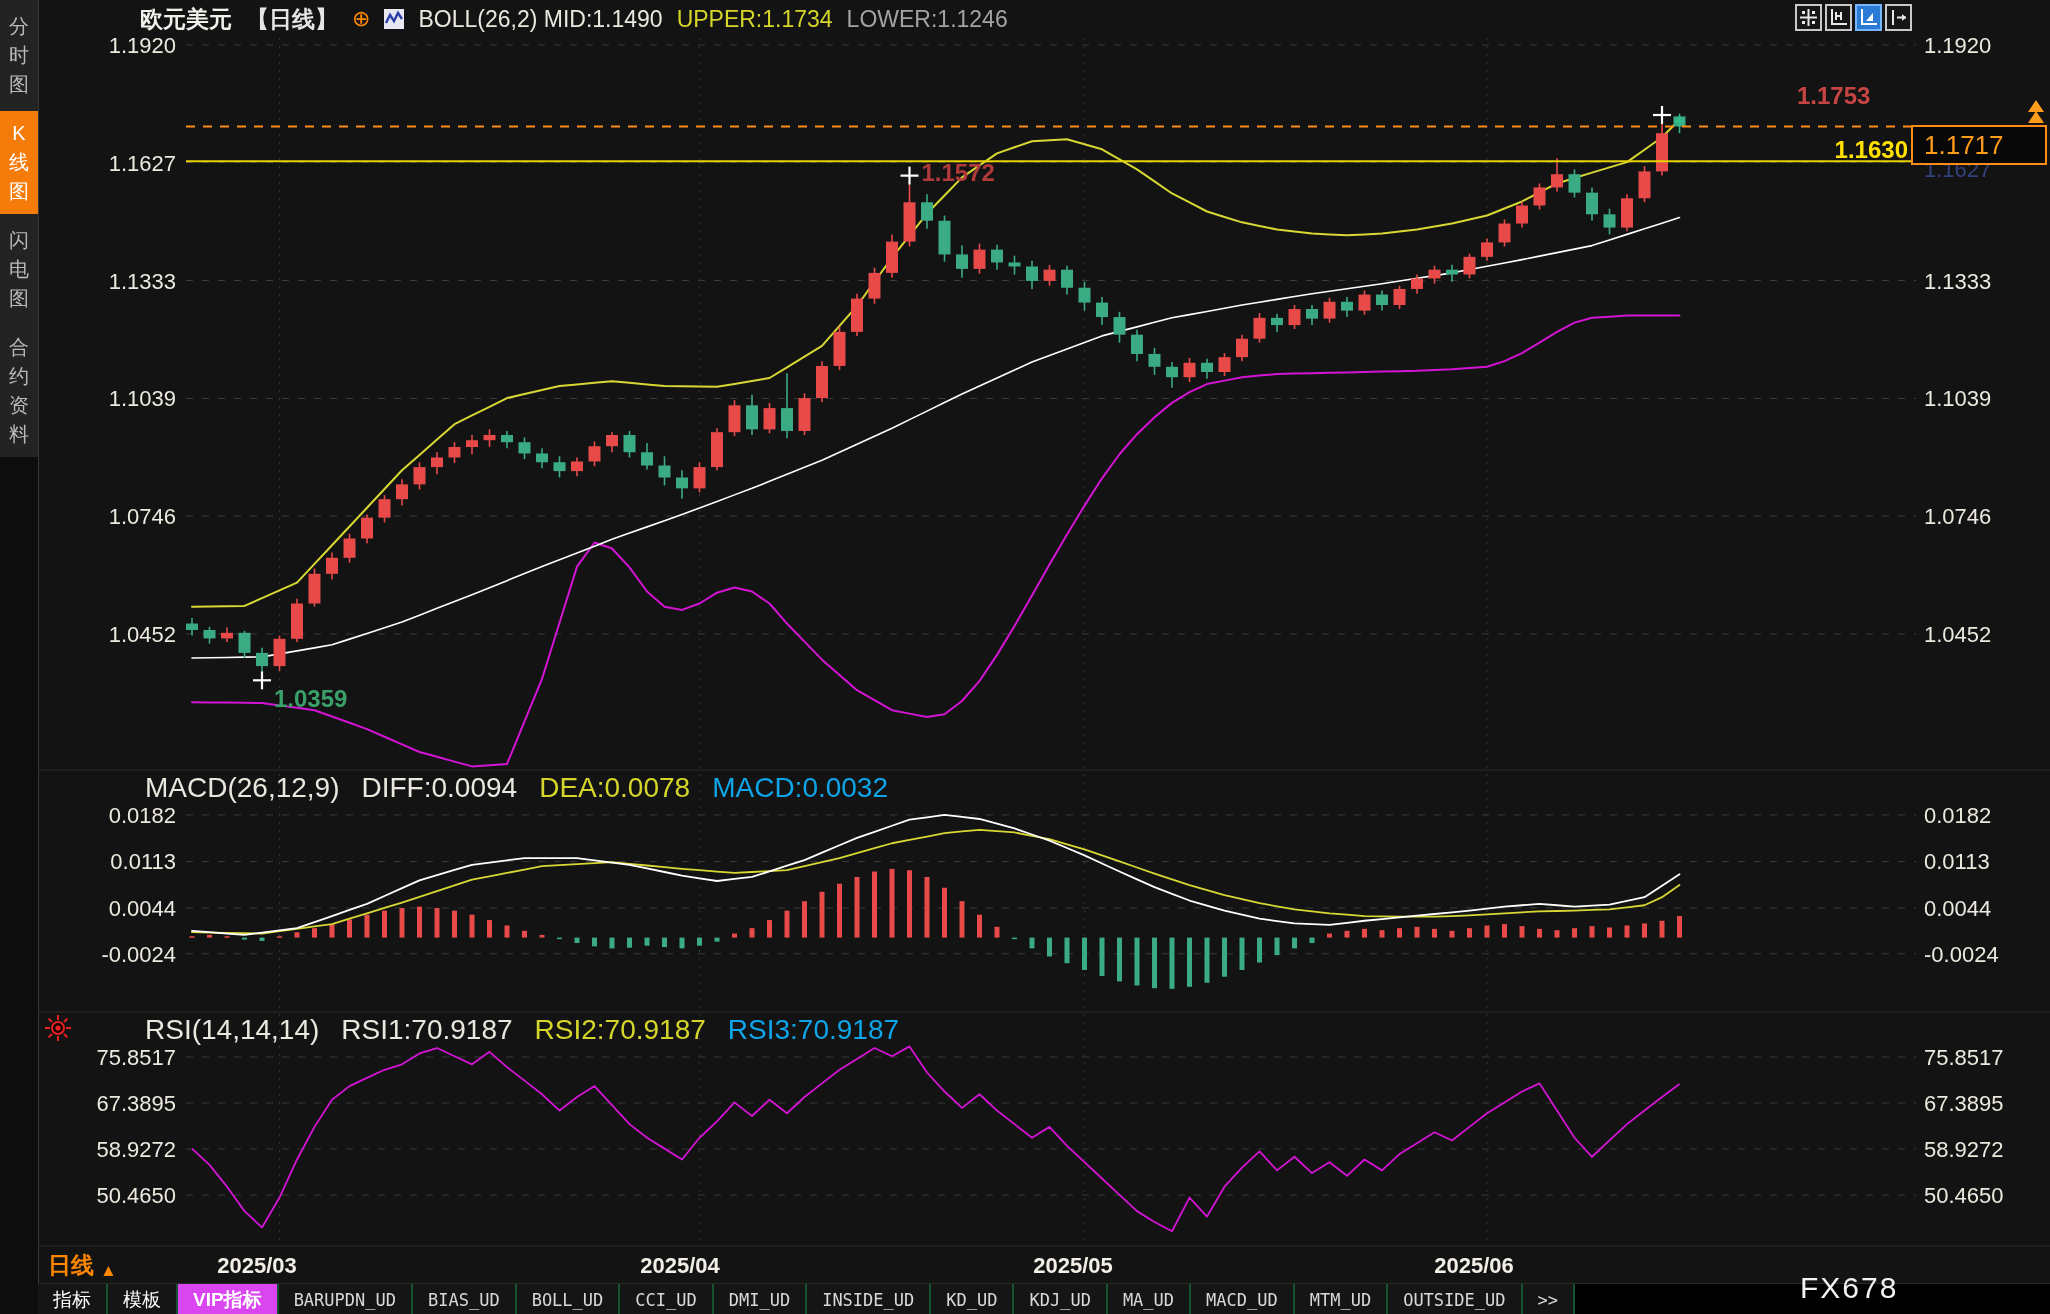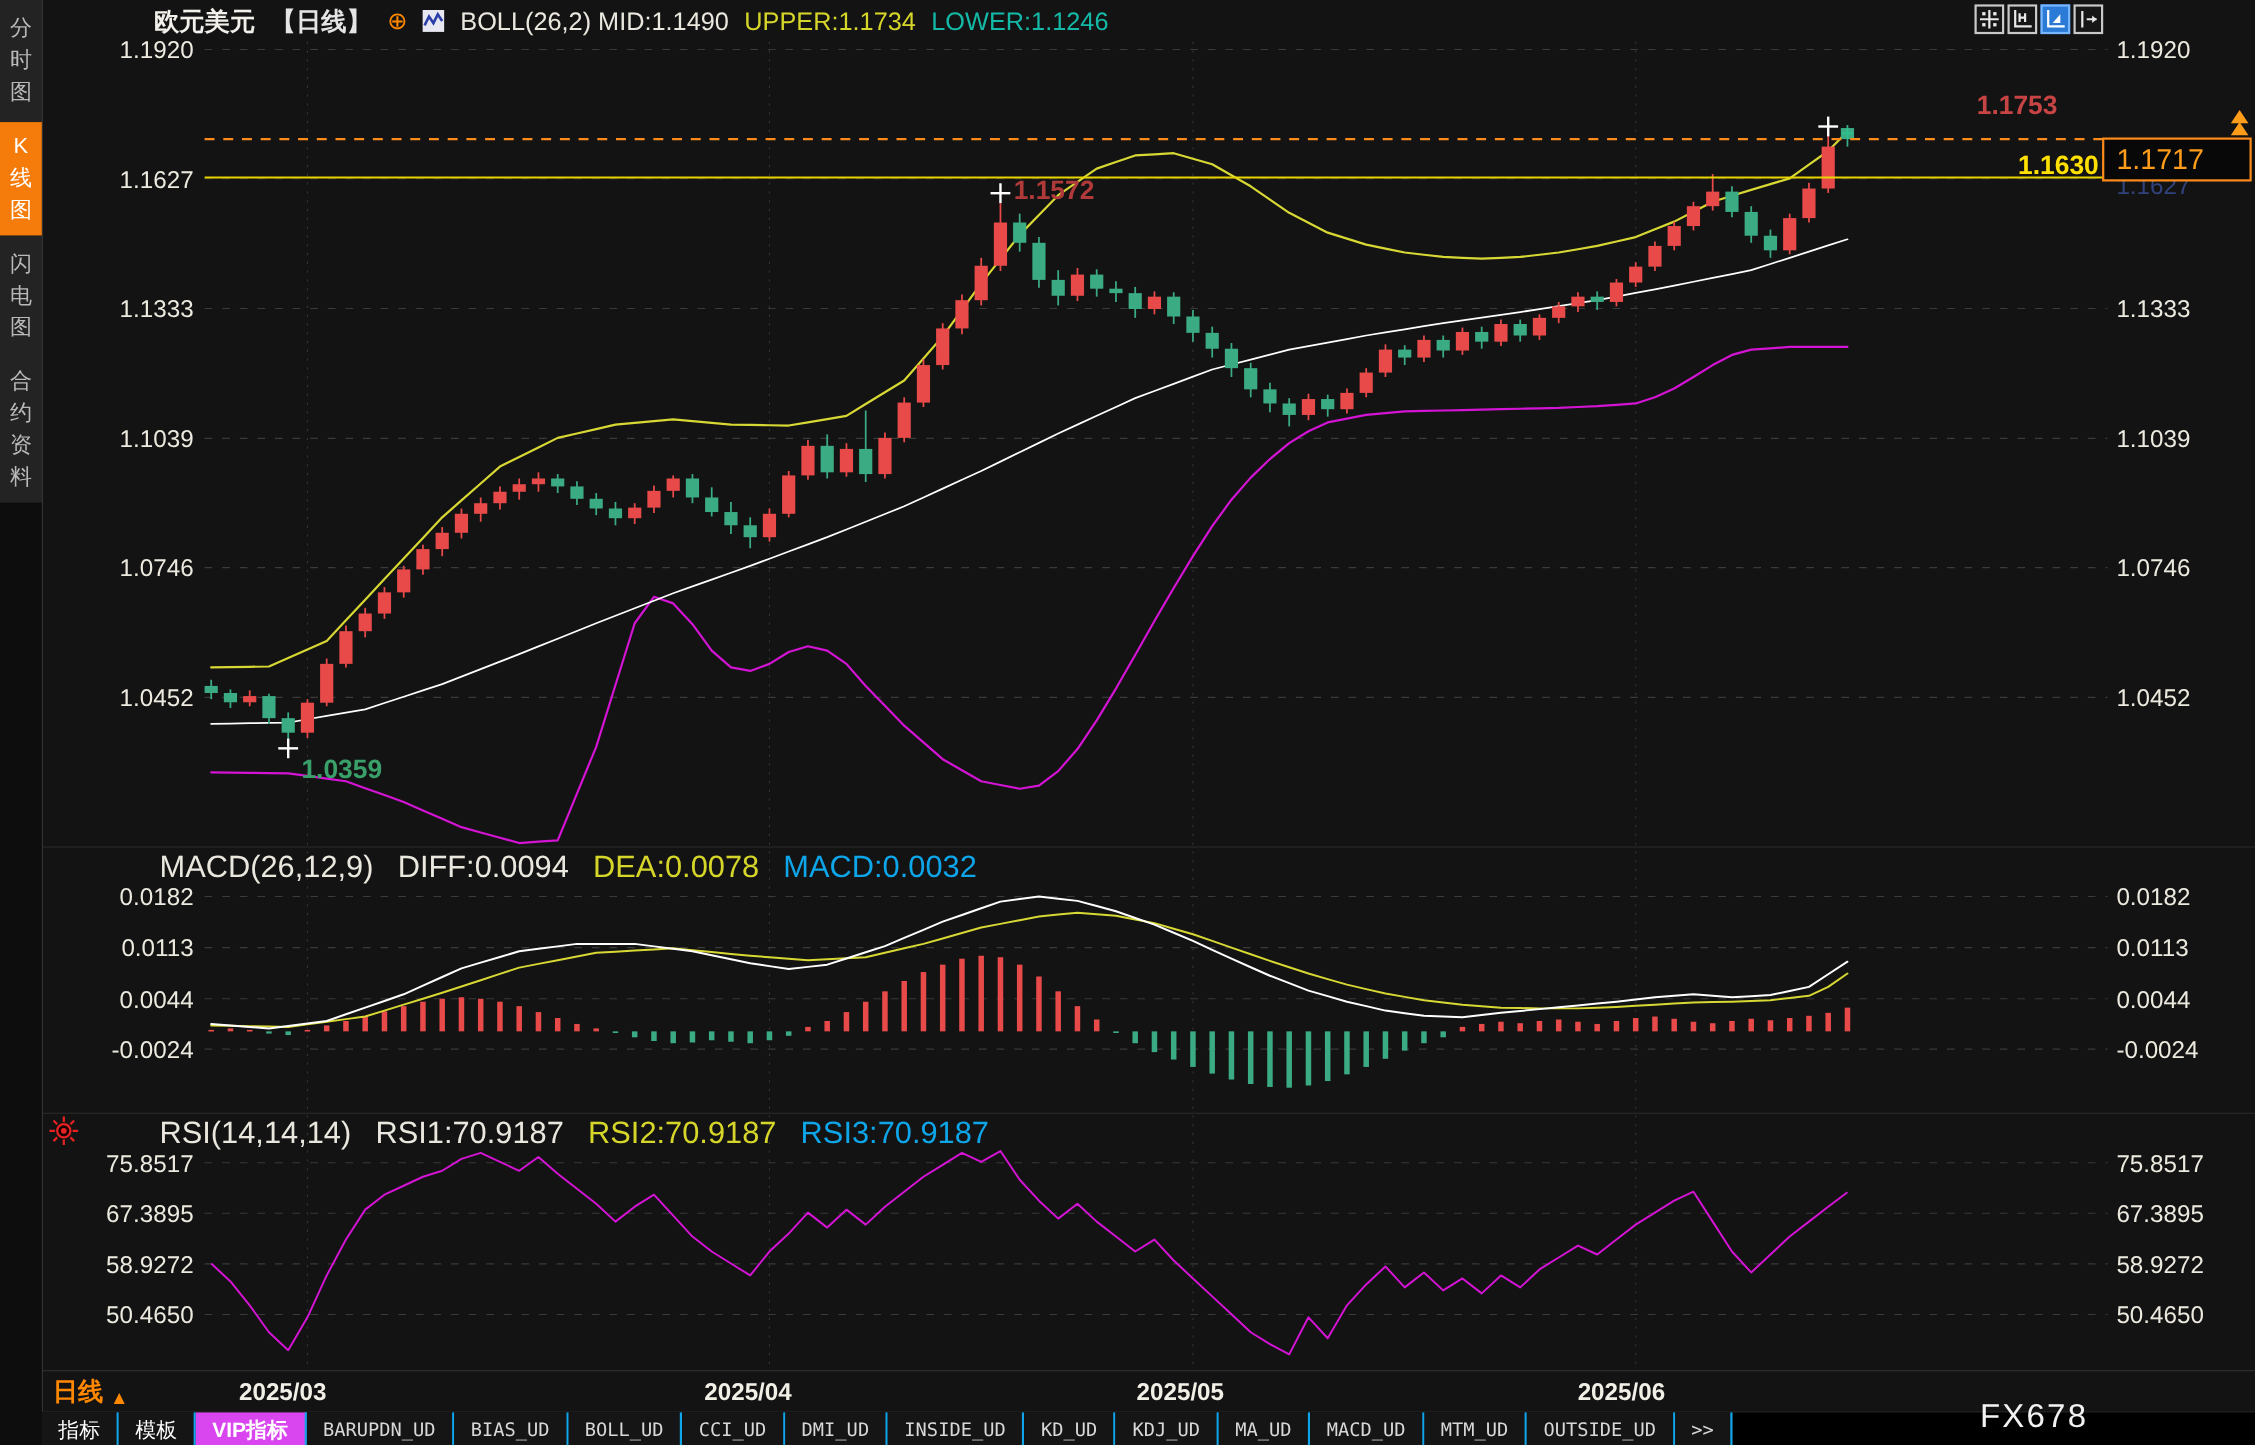--- a/index.html
+++ b/index.html
@@ -12,35 +12,35 @@
              color:#b9b9b9;font-size:20px;line-height:29px;cursor:pointer;}
   .side-item.active{background:#f57c0b;color:#ffffff;}
   #side-fill{flex:1;background:#0d0d0d;}
   
   #header{position:absolute;left:140px;top:4px;height:30px;display:flex;align-items:center;gap:14px;
           z-index:6;font-size:23px;color:#eae7de;white-space:nowrap;}
   .hdr-symbol{font-weight:bold;color:#f2f0ea;}
   .hdr-period{color:#e5e5e5;font-weight:bold;}
   .hdr-plus{color:#ff8800;font-size:22px;}
   .hdr-upper{color:#d6d62a;}
-  .hdr-lower{color:#14b8a6;}
+  .hdr-lower{color:#a3a3a3;}
   
   #toolbar{position:absolute;left:1795px;top:4px;display:flex;gap:3px;z-index:6;}
   .tb-btn{width:27px;height:27px;border:2px solid #c9c9c9;background:#161616;display:flex;
           align-items:center;justify-content:center;cursor:pointer;box-sizing:border-box;}
   .tb-btn.active{background:#2b7bd6;border-color:#77b5ff;}
   
   .ind-header{position:absolute;left:145px;display:flex;gap:22px;font-size:28px;z-index:6;white-space:nowrap;}
   .ind-white{color:#eae7de;} .ind-yellow{color:#d6d62a;} .ind-magenta{color:#0ea5e9;}
   
   #period-label{position:absolute;left:48px;top:1250px;font-size:23px;font-weight:bold;color:#ff8800;
                 z-index:6;display:flex;align-items:flex-end;gap:6px;cursor:pointer;}
   #tabbar{position:absolute;left:38px;top:1283px;right:0;height:31px;background:#000;z-index:6;
           display:flex;align-items:stretch;border-top:1px solid #2a2a2a;}
-  .tab{display:flex;align-items:center;padding:0 15px;background:#151515;border-right:2px solid #0ea5e9;
+  .tab{display:flex;align-items:center;padding:0 15px;background:#151515;border-right:2px solid #14532d;
        color:#d8d8d8;font-size:17px;font-family:"DejaVu Sans Mono",monospace;cursor:pointer;white-space:nowrap;}
   .tab.cn{font-family:"Liberation Sans",sans-serif;font-size:19px;color:#fff;}
   .tab.active{background:#d946ef;color:#fff;font-weight:bold;}
   #watermark{position:absolute;left:1800px;top:1258px;font-size:30px;color:#f2f2f2;letter-spacing:2px;z-index:6;margin-top:13px;}
   #sun-icon{position:absolute;left:44px;top:1014px;z-index:6;}
   #chart{position:absolute;left:0;top:0;z-index:2;}
 </style>
 </head>
 <body>
 

